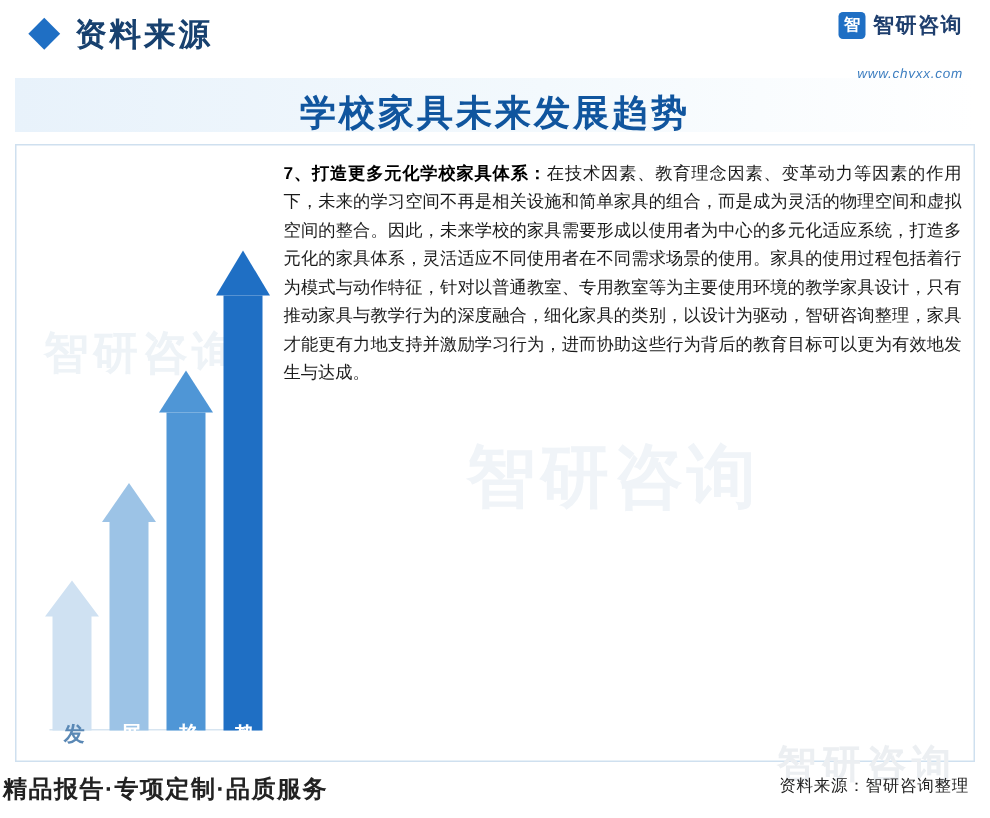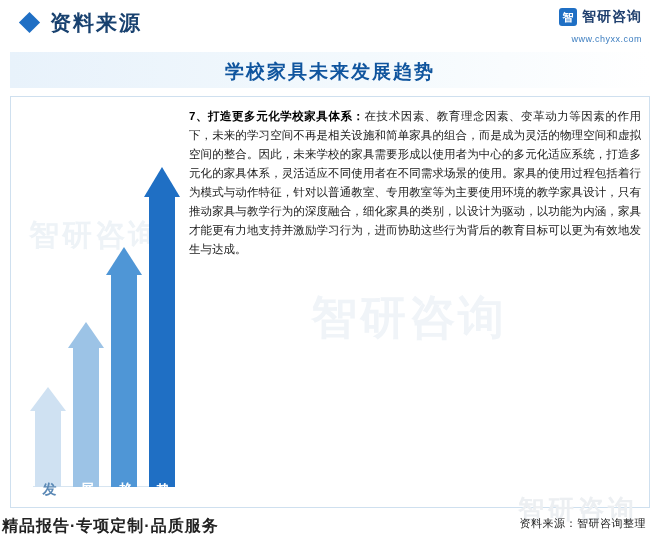--- a/index.html
+++ b/index.html
@@ -69,40 +69,41 @@
     text-align: center;
     font-weight: bold;
   }
   .brand-name {
     font-size: 14px;
     font-weight: bold;
     color: #1f3f6e;
     letter-spacing: 1px;
   }
   .brand-url {
-    margin-top: 8px;
+    margin-top: 18px;
     font-size: 9px;
     color: #3d7ec0;
     letter-spacing: 0.5px;
+    font-style: italic;
   }
 
   
   .title-band {
     position: absolute;
     left: 10px; top: 52px;
     width: 640px;
     height: 36px;
     background: linear-gradient(to right, #e8f2fb 0%, #f3f9fd 55%, #ffffff 100%);
   }
   .title-band .main-title {
     position: absolute;
     left: 0; right: 0;
     top: 7px;
     text-align: center;
-    font-size: 19px;
+    font-size: 24px;
     font-weight: bold;
     color: #10559e;
     letter-spacing: 2px;
   }
 
   
   .content {
     position: absolute;
     left: 10px; top: 96px;
     width: 640px;
@@ -248,20 +249,20 @@
 
     <div style="position:absolute;left:132px;bottom:12px;width:26px;height:320px;">
       <div style="position:absolute;left:0;bottom:0;width:26px;height:290px;background:#1f6fc4;"></div>
       <div style="position:absolute;left:-5px;top:0;width:0;height:0;border-left:18px solid transparent;border-right:18px solid transparent;border-bottom:30px solid #1f6fc4;"></div>
       <div class="arw-label" style="left:6px;bottom:14px;">势</div>
     </div>
   </div>
 
   <div class="paras">
     <div class="para">
-      <b>7、打造更多元化学校家具体系：</b><span>在技术因素、教育理念因素、变革动力等因素的作用下，未来的学习空间不再是相关设施和简单家具的组合，而是成为灵活的物理空间和虚拟空间的整合。因此，未来学校的家具需要形成以使用者为中心的多元化适应系统，打造多元化的家具体系，灵活适应不同使用者在不同需求场景的使用。家具的使用过程包括着行为模式与动作特征，针对以普通教室、专用教室等为主要使用环境的教学家具设计，只有推动家具与教学行为的深度融合，细化家具的类别，以设计为驱动，以功能为内涵，家具才能更有力地支持并激励学习行为，进而协助这些行为背后的教育目标可以更为有效地发生与达成。</span>
+      <b>7、打造更多元化学校家具体系：</b><span>在技术因素、教育理念因素、变革动力等因素的作用下，未来的学习空间不再是相关设施和简单家具的组合，而是成为灵活的物理空间和虚拟空间的整合。因此，未来学校的家具需要形成以使用者为中心的多元化适应系统，打造多元化的家具体系，灵活适应不同使用者在不同需求场景的使用。家具的使用过程包括着行为模式与动作特征，针对以普通教室、专用教室等为主要使用环境的教学家具设计，只有推动家具与教学行为的深度融合，细化家具的类别，以设计为驱动，智研咨询整理，家具才能更有力地支持并激励学习行为，进而协助这些行为背后的教育目标可以更为有效地发生与达成。</span>
     </div>
   </div>
 </div>
 
 <div class="footer-wm">智研咨询</div>
 <div class="footer-left">精品报告·专项定制·品质服务</div>
 <div class="footer-right">资料来源：智研咨询整理</div>
 
 </body></html>

